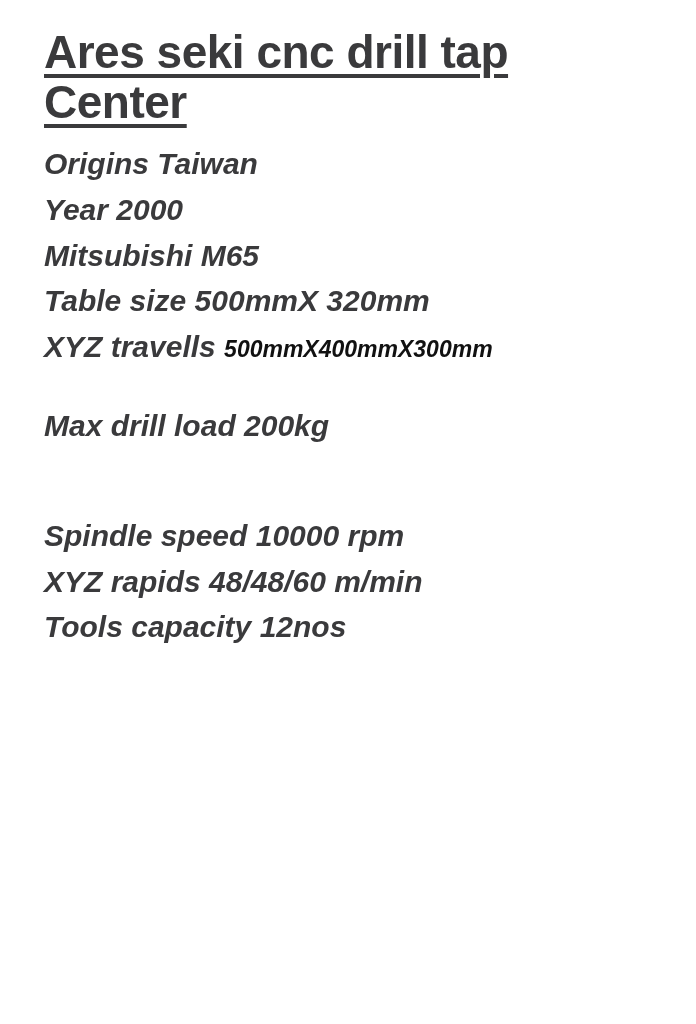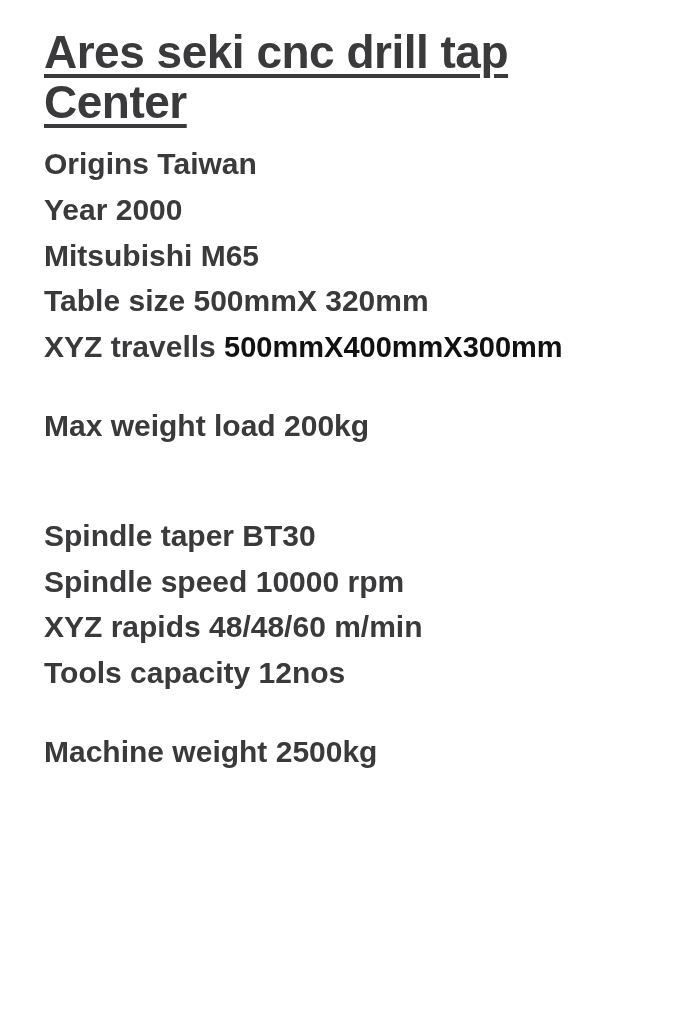--- a/index.html
+++ b/index.html
@@ -32,25 +32,26 @@
     text-underline-offset: 6px;
     margin: 10px 0 14px 0;
     max-width: 540px;
   }
   .spec {
     font-size: 30px;
     font-weight: 700;
     line-height: 1.52;
     color: #3a3a3c;
     white-space: nowrap;
+    font-style: italic;
   }
   .spec .emph {
     color: #111111;
     font-weight: 800;
-    font-size: 29px;
+    font-size: 23px;
   }
   .gap-sm { height: 34px; }
   .gap-lg { height: 64px; }
 </style>
 </head>
 <body>
 
 <div class="page">
 
   <h1 class="title">Ares seki cnc drill tap Center</h1>
@@ -59,31 +60,29 @@
     <div class="spec">Origins Taiwan</div>
     <div class="spec">Year 2000</div>
     <div class="spec">Mitsubishi M65</div>
     <div class="spec">Table size 500mmX 320mm</div>
     <div class="spec"><span>XYZ travells </span><span class="emph">500mmX400mmX300mm</span></div>
   </div>
 
   <div class="gap-sm"></div>
 
   <div class="spec-group">
-    <div class="spec">Max weight load 200kg</div>
+    <div class="spec">Max drill load 200kg</div>
   </div>
 
   <div class="gap-lg"></div>
 
   <div class="spec-group">
-    <div class="spec">Spindle taper BT30</div>
     <div class="spec">Spindle speed 10000 rpm</div>
     <div class="spec">XYZ rapids 48/48/60 m/min</div>
     <div class="spec">Tools capacity 12nos</div>
   </div>
 
   <div class="gap-sm"></div>
 
   <div class="spec-group">
-    <div class="spec">Machine weight 2500kg</div>
   </div>
 
 </div>
 
 </body></html>

